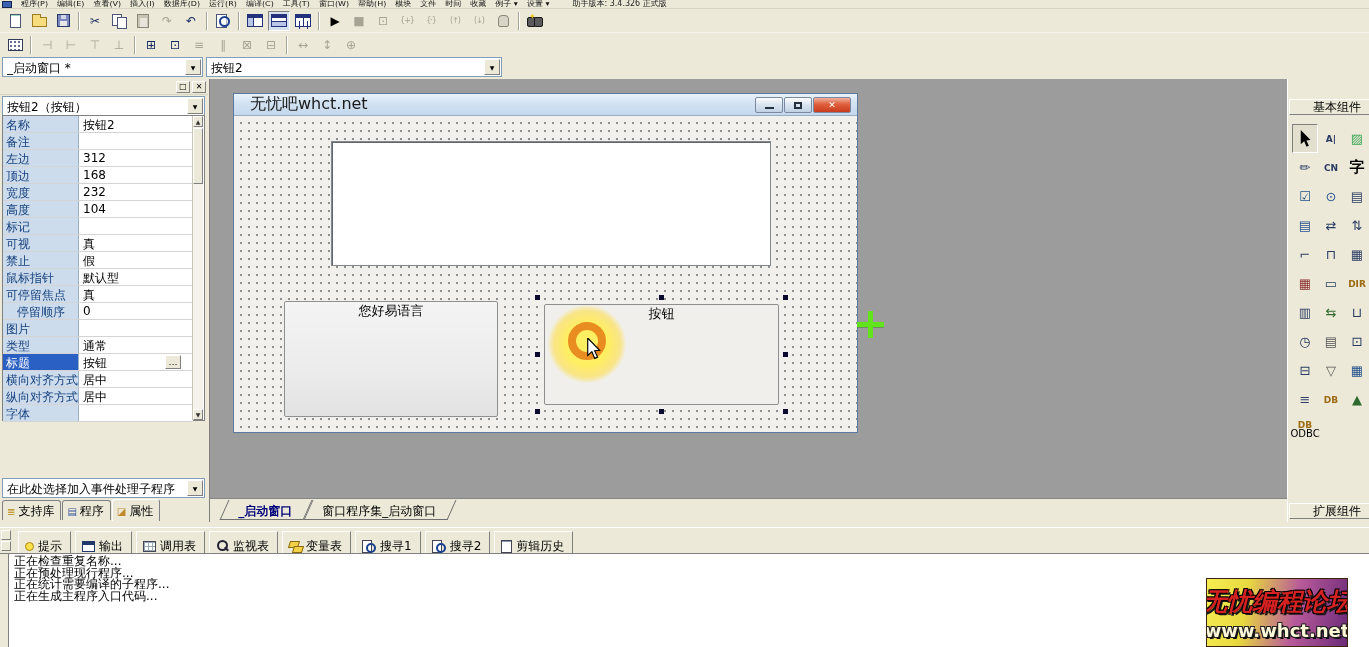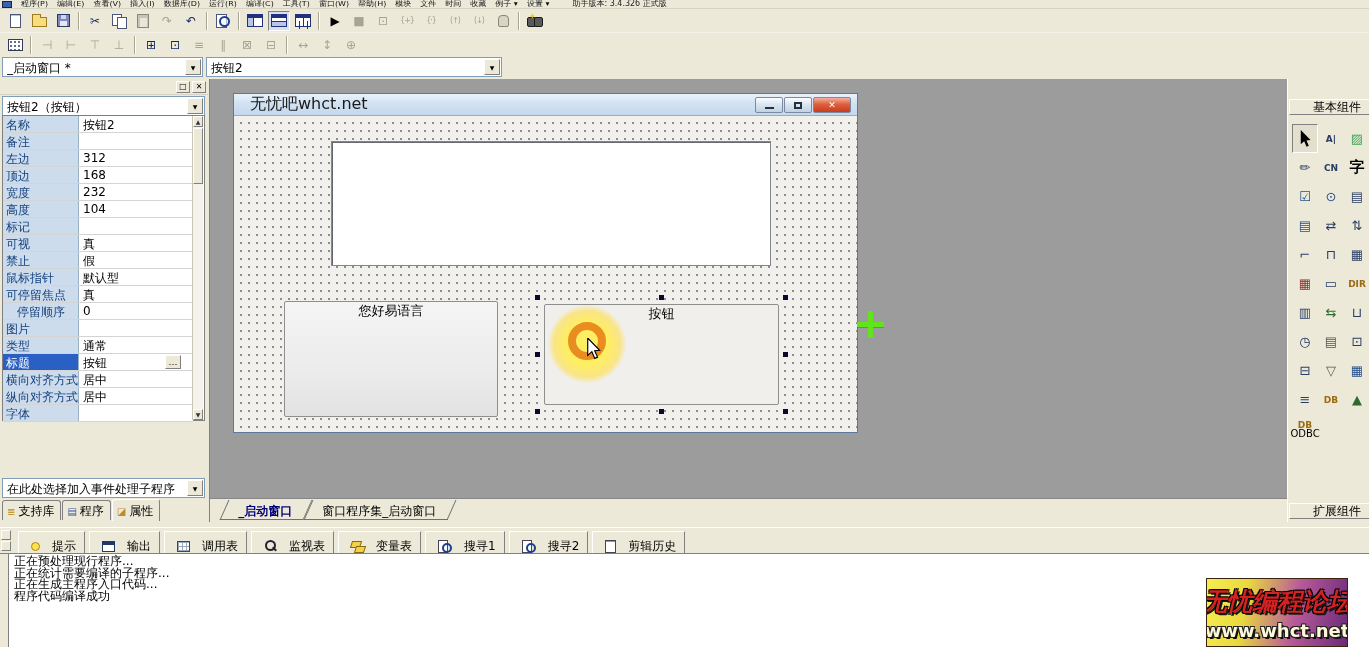--- a/index.html
+++ b/index.html
@@ -129,21 +129,21 @@
   .tbcell.selected { border:1px solid; border-color:#808080 #fff #fff #808080; background:#e2dfcf; }
   .tbcell .cap { font-size:10px; line-height:7px; color:#000; }
   .tbcell .tglyph.txt { font-size:9px; font-weight:bold; }
   .tbcell .tglyph.big { font-size:15px; font-weight:bold; color:#000; }
 
   
   #bottombar { position:absolute; left:0; top:527px; width:1369px; height:26px; background:#ece9d8; border-top:1px solid #fff; }
   .leftstack { position:absolute; left:1px; top:2px; }
   .leftstack .sq { width:10px; height:10px; background:#ece9d8; border:1px solid; border-color:#fff #808080 #808080 #fff; margin-bottom:1px; }
   .bbtns { position:absolute; left:18px; top:3px; display:flex; gap:4px; }
-  .bbtn { height:28px; padding:2px 8px 0 12px; display:flex; align-items:center; gap:12px; background:#ece9d8;
+  .bbtn { height:28px; padding:2px 8px 0 6px; display:flex; align-items:center; gap:4px; background:#ece9d8;
           border:1px solid; border-color:#fff #808080 #808080 #fff; font-size:12px; color:#000; white-space:nowrap; }
   .mi-bulb { width:9px; height:9px; border-radius:50%; background:#ffe24a; border:1px solid #a98712; }
   .mi-win { width:13px; height:11px; background:#fff; border:1px solid #22386a; box-shadow:inset 0 3px 0 #22386a; }
   .mi-grid { width:13px; height:11px; background:#fff; border:1px solid #445;
              background-image:linear-gradient(#9ab 1px, transparent 1px), linear-gradient(90deg,#9ab 1px, transparent 1px); background-size:4px 4px; }
   .mi-mag { width:13px; height:13px; position:relative; }
   .mi-mag::before { content:""; position:absolute; left:1px; top:0; width:7px; height:7px; border:2px solid #223; border-radius:50%; }
   .mi-mag::after { content:""; position:absolute; left:8px; top:8px; width:5px; height:2px; background:#223; transform:rotate(45deg); }
   .mi-var { width:13px; height:11px; position:relative; }
   .mi-var::before,.mi-var::after { content:""; position:absolute; width:8px; height:5px; background:#f3d148; border:1px solid #8a6a10; transform:skewX(-18deg); }
@@ -626,21 +626,21 @@
         </div>
         <div class="bbtn">
           <span class="mi-clip"></span>
           <span>剪辑历史</span>
         </div>
       </div>
   </div>
 
   <div id="output">
     <div class="gutter"></div>
-    <div class="lines" id="log-lines"><div>正在预处理现行程序...</div><div>正在统计需要编译的子程序...</div><div>正在生成主程序入口代码...</div><div>程序代码编译成功</div></div>
+    <div class="lines" id="log-lines"><div>正在检查重复名称...</div><div>正在预处理现行程序...</div><div>正在统计需要编译的子程序...</div><div>正在生成主程序入口代码...</div></div>
   </div>
 
   <div id="watermark">
     <div class="wm1">无忧编程论坛</div>
     <div class="wm2">www.whct.net</div>
   </div>
 
 </div>
 
 </body></html>

